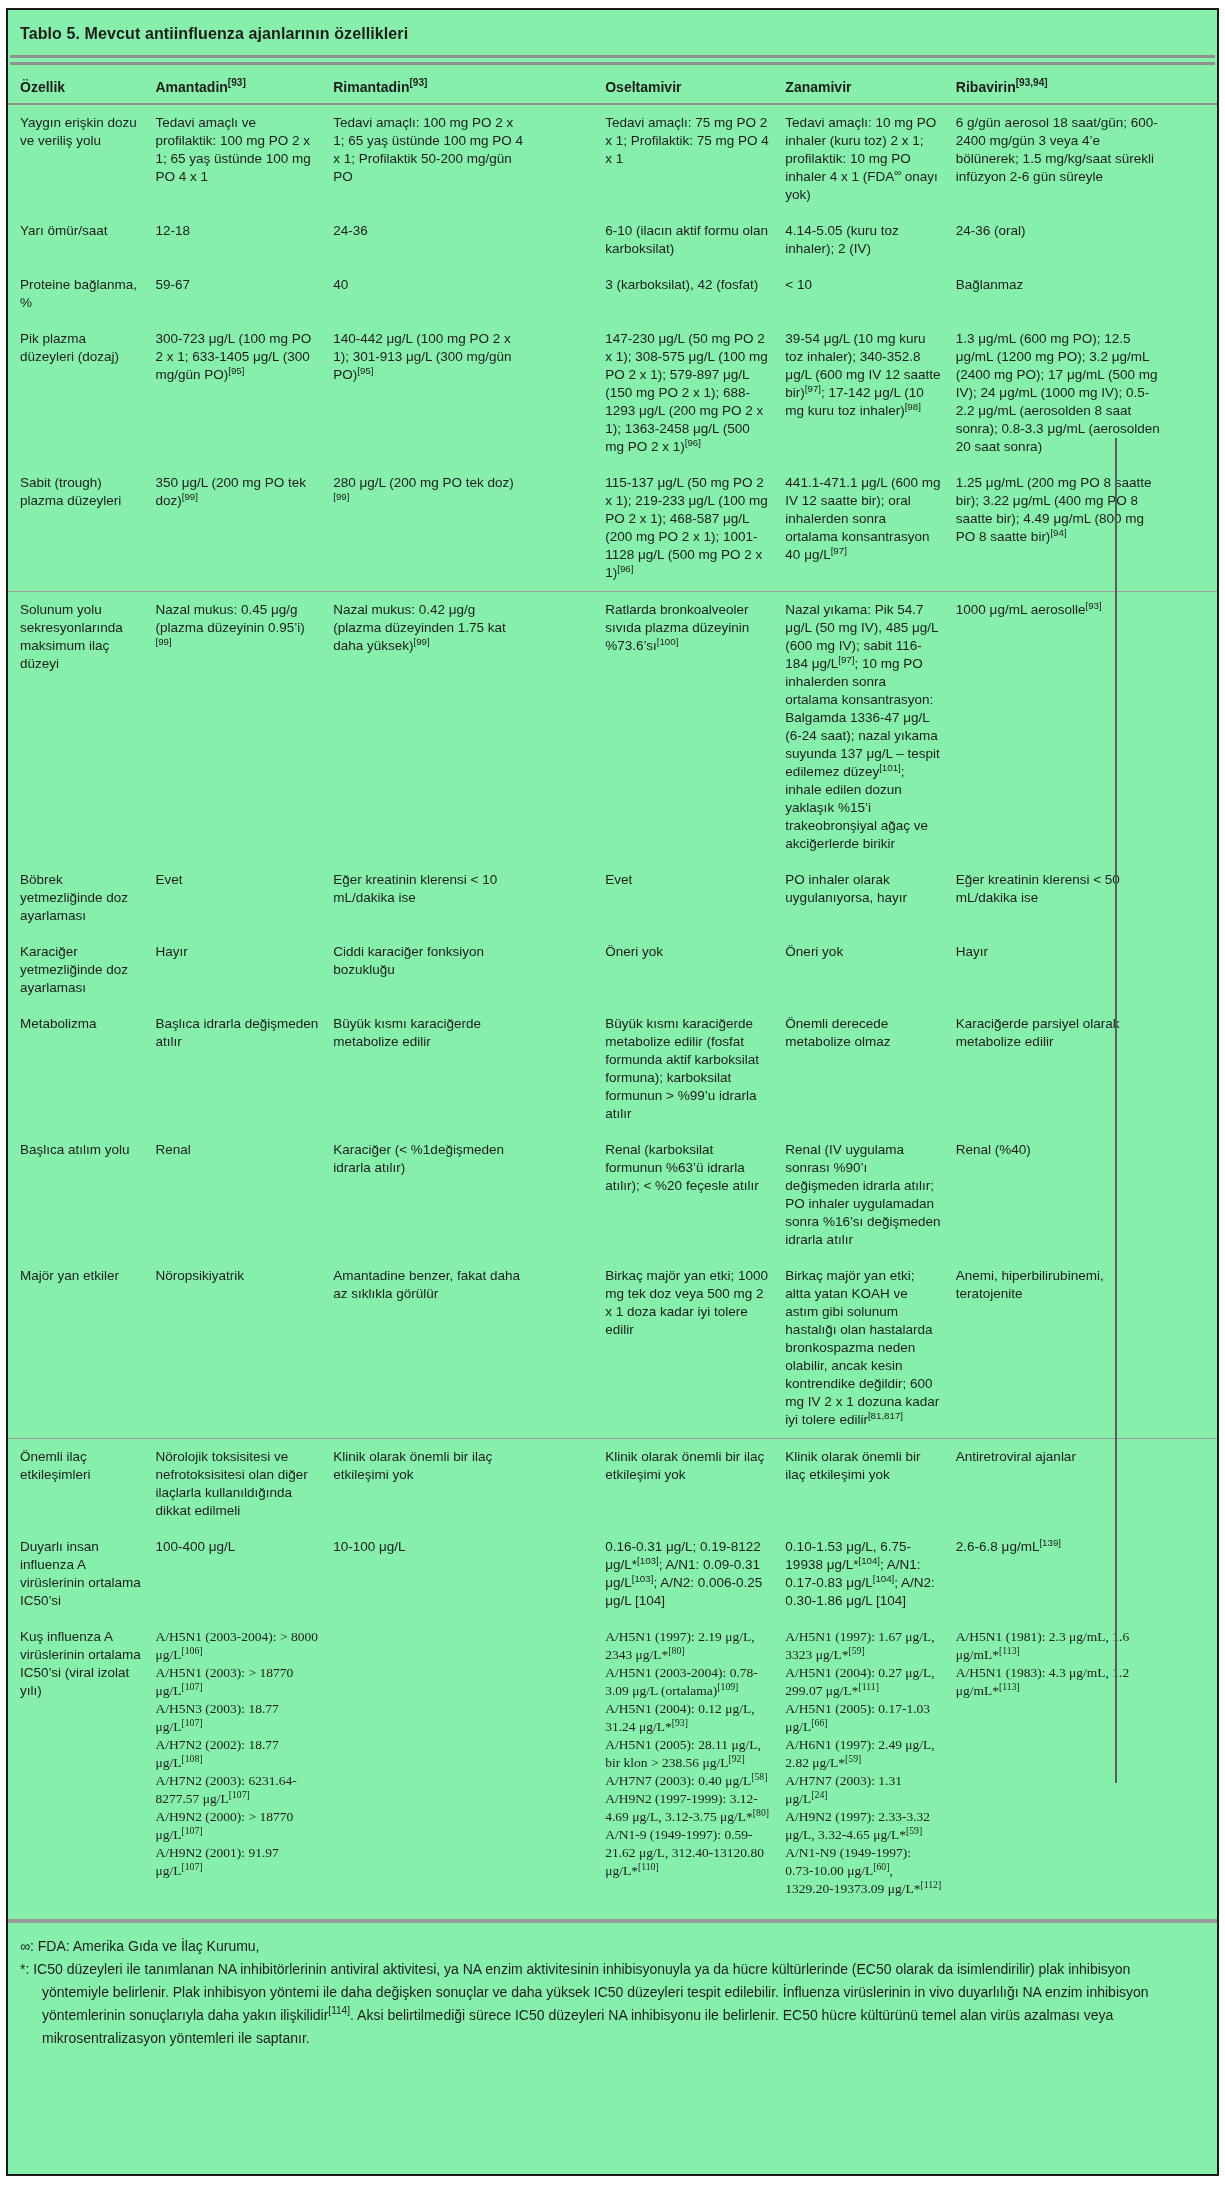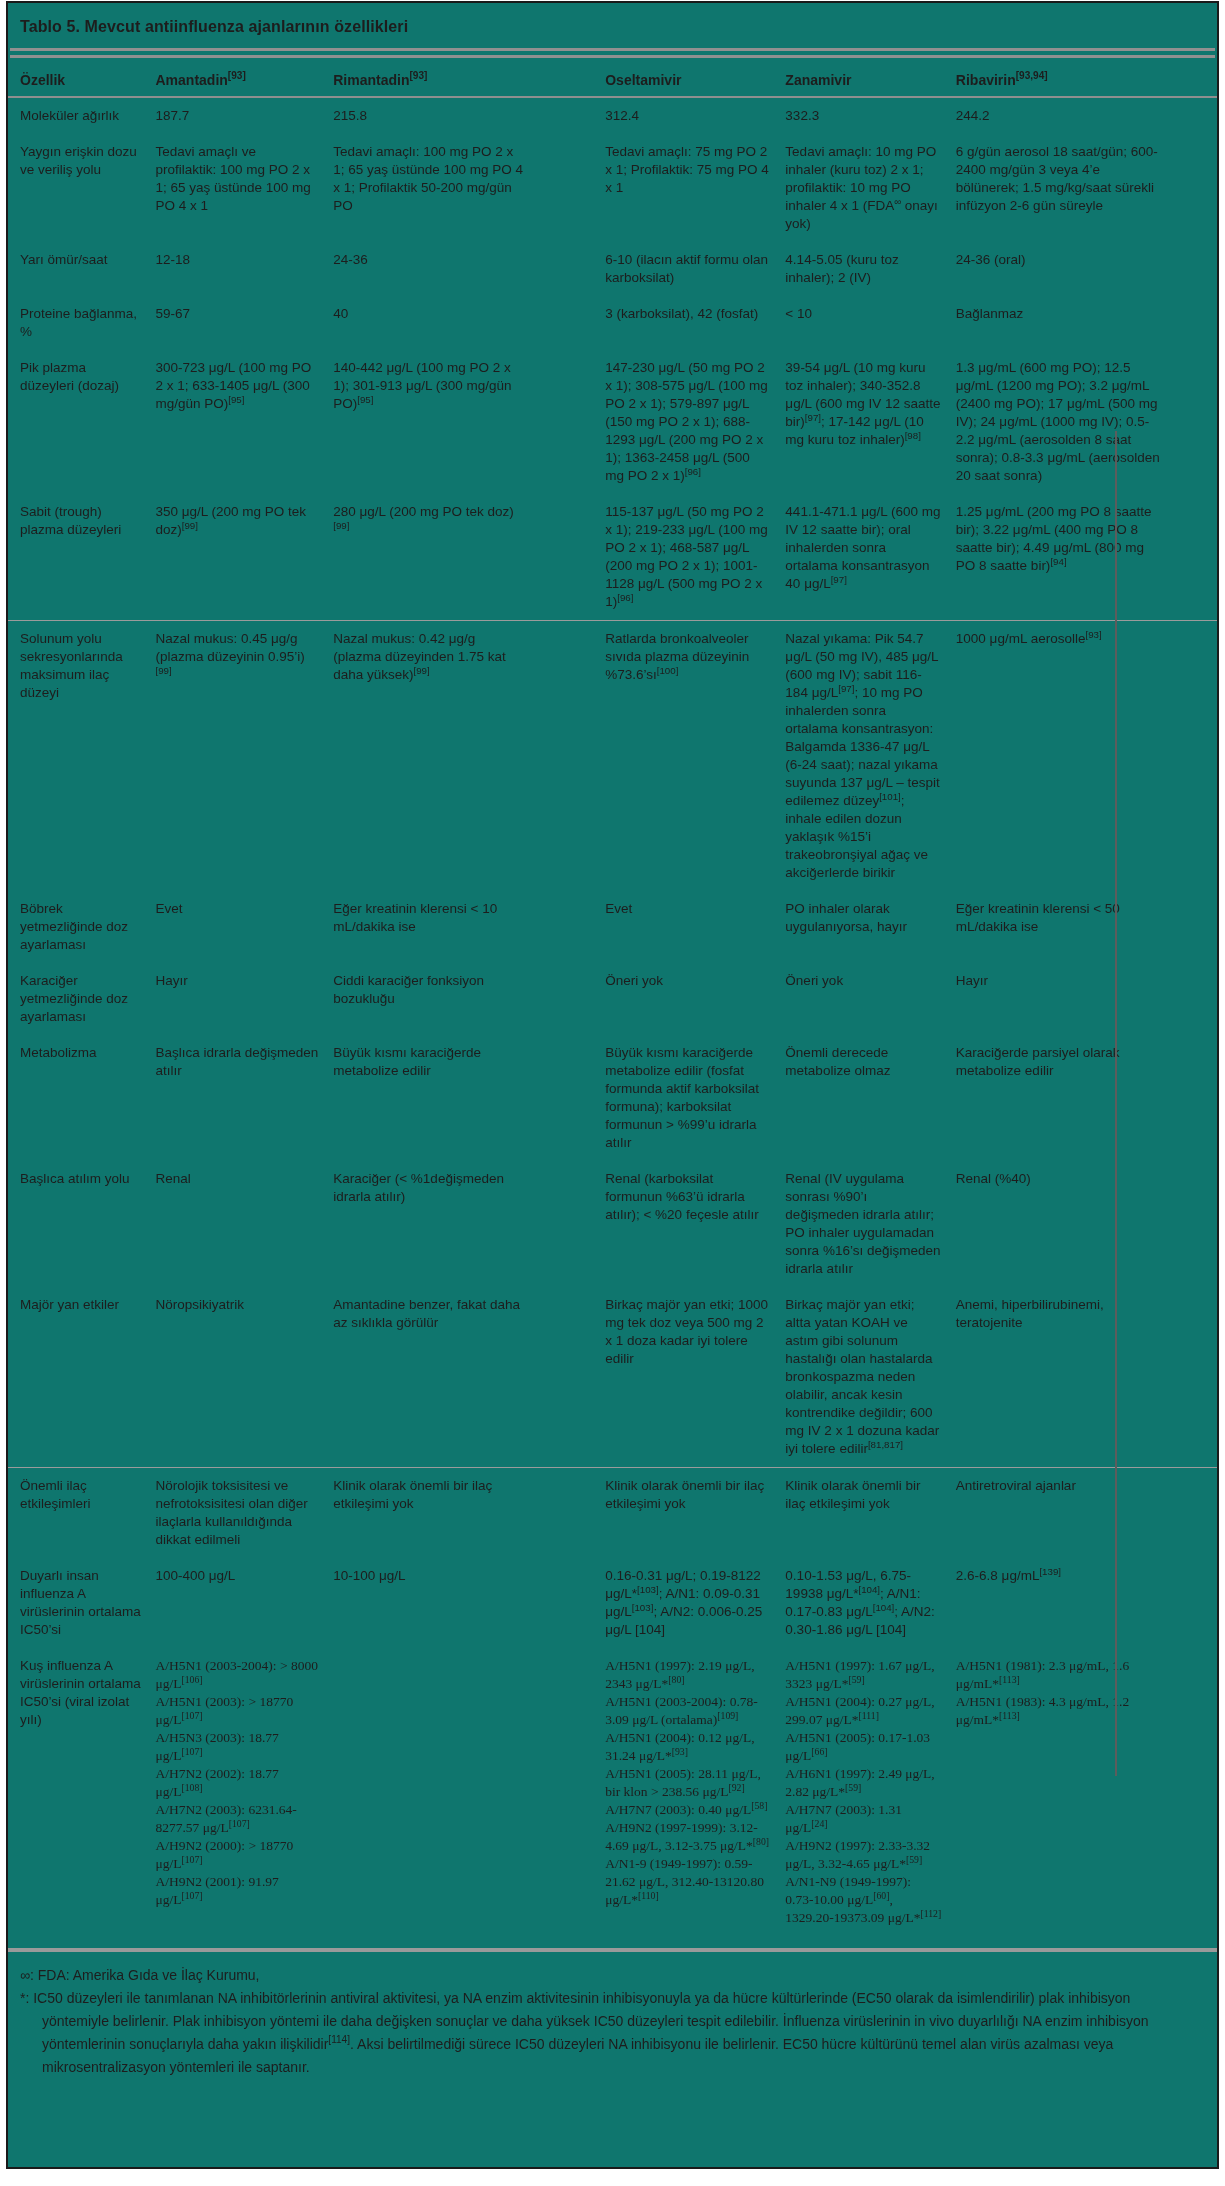--- a/index.html
+++ b/index.html
@@ -1,17 +1,17 @@
 <!DOCTYPE html>
 <html lang="tr"><head>
 <meta charset="utf-8">
 <style>
   html,body{margin:0;padding:0;background:#ffffff;}
   body{width:1225px;font-family:"Liberation Sans",sans-serif;color:#1d1d1d;-webkit-font-smoothing:antialiased;}
-  .page{position:relative;margin:1px 6px;border:2px solid #1a1a1a;min-height:2168px;box-sizing:border-box;background:#0f766e;}
+  .page{position:relative;margin:8px 6px;border:2px solid #1a1a1a;min-height:2168px;box-sizing:border-box;background:#86efac;}
   .title{font-weight:bold;font-size:16px;padding:15px 14px 12px 12px;letter-spacing:.1px;}
   .double-rule{border-top:3px solid #909090;border-bottom:3px solid #909090;height:4px;margin:0 2px;}
   table{border-collapse:collapse;width:100%;table-layout:fixed;font-size:13.5px;line-height:18px;}
   col.w1{width:12.2%}col.w2{width:14.7%}col.w3{width:22.5%}col.w4{width:14.9%}col.w5{width:14.1%}col.w6{width:21.6%}
   th,td{vertical-align:top;text-align:left;padding:7px 14px 7px 0;overflow-wrap:break-word;}
   th{font-size:14px;font-weight:bold;padding-top:13px;border-bottom:2px solid #8f8f8f;}
   th.c1,td.c1{padding-left:12px;}
   td.c3{padding-right:80px;}
   td.c6{padding-right:52px;}
   tr.group-start td{border-top:1px solid #9b9b9b;}
@@ -43,28 +43,20 @@
         <th class="c1">Özellik</th>
         <th class="c2">Amantadin<sup>[93]</sup></th>
         <th class="c3">Rimantadin<sup>[93]</sup></th>
         <th class="c4">Oseltamivir</th>
         <th class="c5">Zanamivir</th>
         <th class="c6">Ribavirin<sup>[93,94]</sup></th>
       </tr>
     </thead>
     <tbody>
         <tr>
-          <td class="c1">Moleküler ağırlık</td>
-          <td class="c2">187.7</td>
-          <td class="c3">215.8</td>
-          <td class="c4">312.4</td>
-          <td class="c5">332.3</td>
-          <td class="c6">244.2</td>
-        </tr>
-        <tr>
           <td class="c1">Yaygın erişkin dozu ve veriliş yolu</td>
           <td class="c2">Tedavi amaçlı ve profilaktik: 100 mg PO 2 x 1; 65 yaş üstünde 100 mg PO 4 x 1</td>
           <td class="c3">Tedavi amaçlı: 100 mg PO 2 x 1; 65 yaş üstünde 100 mg PO 4 x 1; Profilaktik 50-200 mg/gün PO</td>
           <td class="c4">Tedavi amaçlı: 75 mg PO 2 x 1; Profilaktik: 75 mg PO 4 x 1</td>
           <td class="c5">Tedavi amaçlı: 10 mg PO inhaler (kuru toz) 2 x 1; profilaktik: 10 mg PO inhaler 4 x 1 (FDA<sup>∞</sup> onayı yok)</td>
           <td class="c6">6 g/gün aerosol 18 saat/gün; 600-2400 mg/gün 3 veya 4’e bölünerek; 1.5 mg/kg/saat sürekli infüzyon 2-6 gün süreyle</td>
         </tr>
         <tr>
           <td class="c1">Yarı ömür/saat</td>
           <td class="c2">12-18</td>

